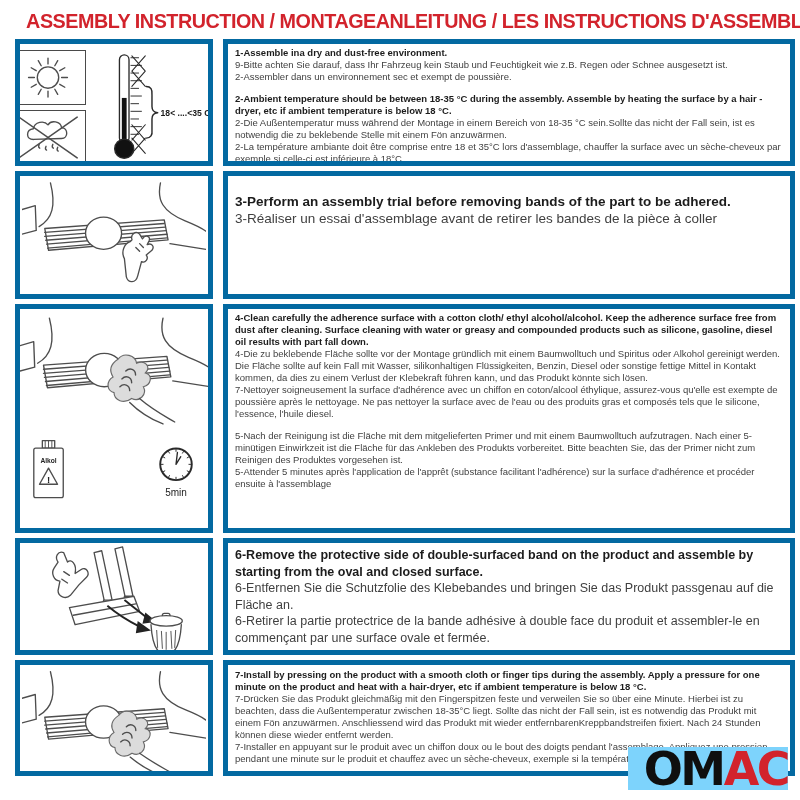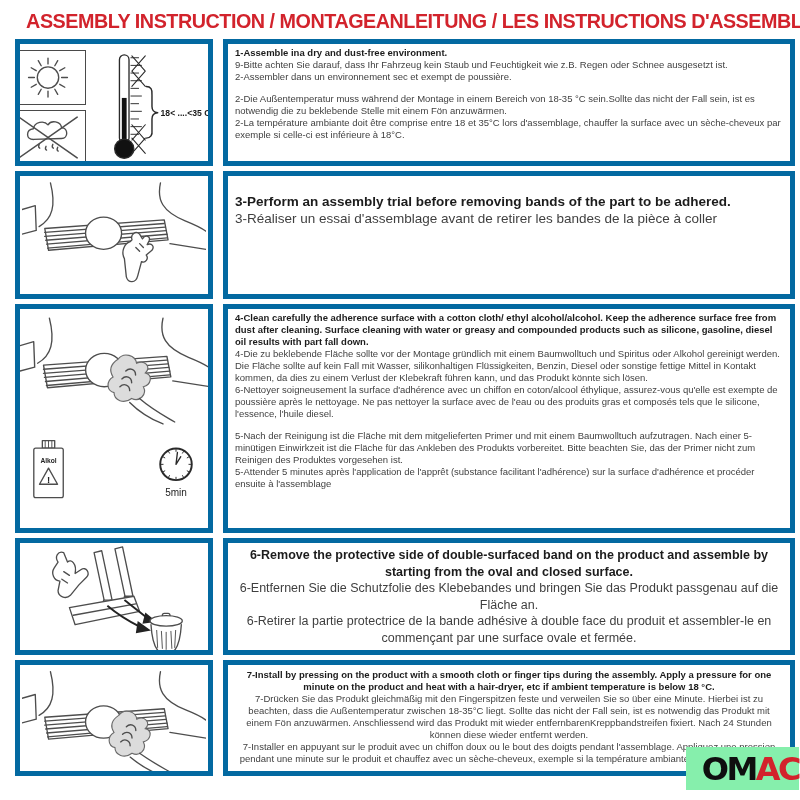--- a/index.html
+++ b/index.html
@@ -7,31 +7,31 @@
   .title{color:#d2232c;text-align:center;margin:7px 0 5px 0;font-size:21px;font-weight:800;line-height:27px;white-space:nowrap;}
   .title span{display:inline-block;transform:scaleX(0.94);transform-origin:center;letter-spacing:-0.5px;}
   .grid{display:grid;grid-template-columns:198px 572px;grid-template-rows:127px 128px 229px 117px 116px;column-gap:10px;row-gap:5px;padding-left:15px;}
   .box{border:5px solid #0369a1;background:#fff;box-sizing:border-box;overflow:hidden;}
   .illus{display:flex;align-items:flex-start;justify-content:center;padding:2px;}
   .txt{padding:3px 7px;color:#3f3f3f;}
   .sm{font-size:9.5px;line-height:12px;}
   .lg{font-size:13.5px;line-height:17px;}
   .md{font-size:12.5px;line-height:16.5px;}
   .pad-t26{padding-top:17px;}
-  .pad-t4{padding-top:4px;text-align:center;}
+  .pad-t4{padding-top:4px;}
   .step{margin:0 0 10px 0;}
   .step:last-child{margin-bottom:0;}
   .step p{margin:0;}
   p.en{font-weight:bold;color:#1c1c1c;}
   .env{display:flex;gap:20px;align-items:center;padding:4px;}
   .minis{display:flex;flex-direction:column;gap:5px;}
   .mini{border:1.5px solid #4a4a4a;width:74px;height:53px;display:flex;align-items:center;justify-content:center;}
   .r3wrap{display:flex;flex-direction:column;width:100%;height:100%;}
   .r3bottom{display:flex;justify-content:space-between;align-items:flex-end;padding:0 10px 6px 10px;}
-  .logo{position:absolute;top:747px;right:1px;background:#86efac;padding:3px 0 2px 16px;font-family:"DejaVu Sans",sans-serif;font-weight:900;font-size:32px;letter-spacing:-2.5px;line-height:38px;}
+  .logo{position:absolute;top:747px;right:12px;background:#7dd3fc;padding:3px 0 2px 16px;font-family:"DejaVu Sans",sans-serif;font-weight:900;font-size:46px;letter-spacing:-2.5px;line-height:38px;}
   .logo .k{color:#0f0f0f;}
   .logo .r{color:#d2232c;}
   svg{display:block;}
   .ln{stroke:#4d4d4d;fill:none;stroke-width:1.4;stroke-linecap:round;stroke-linejoin:round;}
   .fw{fill:#fff;stroke:#4d4d4d;stroke-width:1.4;stroke-linejoin:round;}
   .cloth{fill:#dcdcdc;stroke:#6a6a6a;stroke-width:1.2;}
   .dk{stroke:#2a2a2a;}
 </style>
 </head>
 <body>
@@ -79,20 +79,21 @@
         </svg>
       </div>
     </div>
     <div class="box txt sm">
       <div class="step">
         <p class="en">1-Assemble ina dry and dust-free environment.</p>
         <p>9-Bitte achten Sie darauf, dass Ihr Fahrzeug kein Staub und Feuchtigkeit wie z.B. Regen oder Schnee ausgesetzt ist.</p>
         <p>2-Assembler dans un environnement sec et exempt de poussière.</p>
       </div>
       <div class="step">
+        <p class="en">2-Ambient temperature should be between 18-35 °C  during the assembly. Assemble by heating the surface by a hair -dryer, etc if ambient temperature is below 18 °C.</p>
         <p>2-Die Außentemperatur muss während der Montage in einem Bereich von 18-35 °C  sein.Sollte das nicht der Fall sein, ist es notwendig die zu beklebende Stelle mit einem Fön anzuwärmen.</p>
         <p>2-La température ambiante doit être comprise entre 18 et 35°C lors d'assemblage, chauffer la surface avec un sèche-cheveux par exemple si celle-ci est inférieure à 18°C.</p>
       </div>
     </div>
 
     <div class="box illus">
       <svg width="190" height="118" viewBox="0 0 194 118">
         <g class="ln">
           <path d="M0 30 L14 26 L15 52 L0 56"></path>
           <path d="M30 2 C36 26 32 40 18 48"></path>
@@ -150,21 +151,21 @@
             </g>
             <text x="23" y="54" font-size="10.5" fill="#222" text-anchor="middle">5min</text>
           </svg>
         </div>
       </div>
     </div>
     <div class="box txt sm">
       <div class="step">
         <p class="en">4-Clean carefully the adherence surface with a cotton cloth/ ethyl alcohol/alcohol. Keep the adherence surface free from dust after cleaning. Surface cleaning with water or greasy and compounded products such as silicone, gasoline, diesel oil results with part fall down.</p>
         <p>4-Die zu beklebende Fläche sollte vor der Montage gründlich mit einem Baumwolltuch und Spiritus oder Alkohol gereinigt werden. Die Fläche sollte auf kein Fall mit Wasser, silikonhaltigen Flüssigkeiten, Benzin, Diesel oder sonstige fettige Mittel in Kontakt kommen, da dies zu einem Verlust der Klebekraft führen kann, und das Produkt könnte sich lösen.</p>
-        <p>6-Nettoyer soigneusement la surface d'adhérence avec un chiffon en coton/alcool éthylique, assurez-vous qu'elle est exempte de poussière après le nettoyage. Ne pas nettoyer la surface avec de l'eau ou des produits gras et composés tels que le silicone, l'essence, l'huile diesel.</p>
+        <p>7-Nettoyer soigneusement la surface d'adhérence avec un chiffon en coton/alcool éthylique, assurez-vous qu'elle est exempte de poussière après le nettoyage. Ne pas nettoyer la surface avec de l'eau ou des produits gras et composés tels que le silicone, l'essence, l'huile diesel.</p>
       </div>
       <div class="step">
         <p>5-Nach der Reinigung ist die Fläche mit dem mitgelieferten Primer und mit einem Baumwolltuch aufzutragen. Nach einer 5-minütigen Einwirkzeit ist die Fläche für das Ankleben des Produkts vorbereitet. Bitte beachten Sie, das der Primer nicht zum Reinigen des Produktes vorgesehen ist.</p>
         <p>5-Attender 5 minutes après l'application de l'apprêt (substance facilitant l'adhérence) sur la surface d'adhérence et procéder ensuite à l'assemblage</p>
       </div>
     </div>
 
     <div class="box illus">
       <svg width="190" height="112" viewBox="0 0 194 114">
         <path class="fw" d="M44 6 C38 4 34 10 38 16 L34 22 C30 28 34 36 40 36 L38 46 C38 52 46 56 51 51 L60 40 L68 32 C72 28 68 20 62 24 L56 28 C58 18 52 12 48 16 Z"></path>

